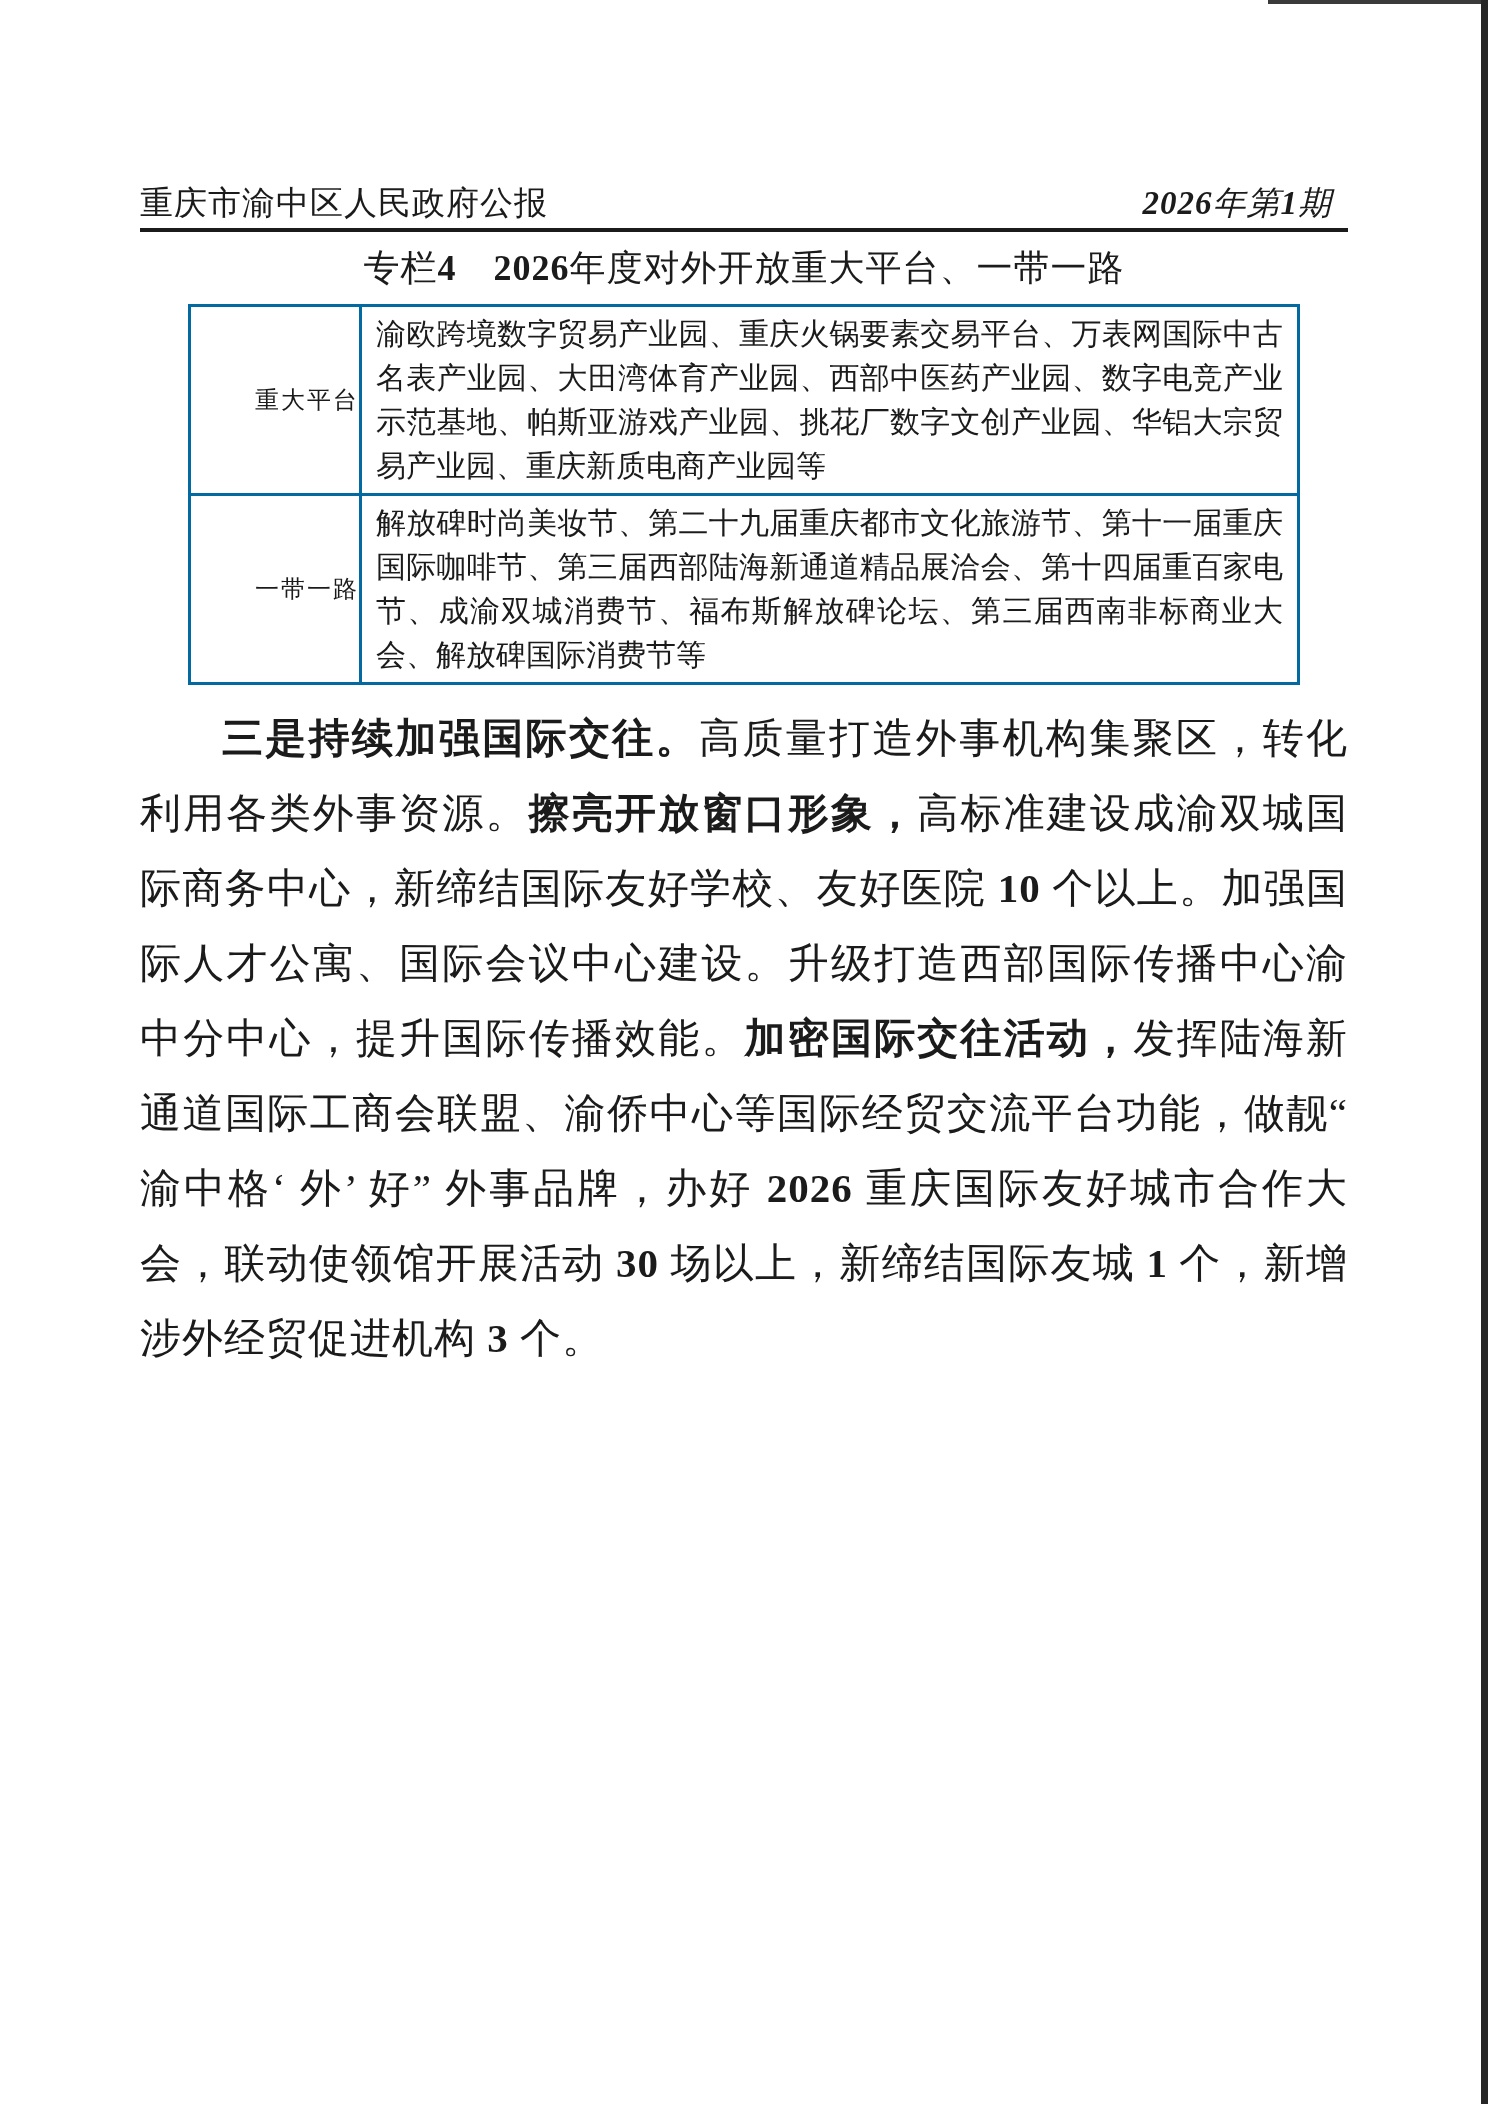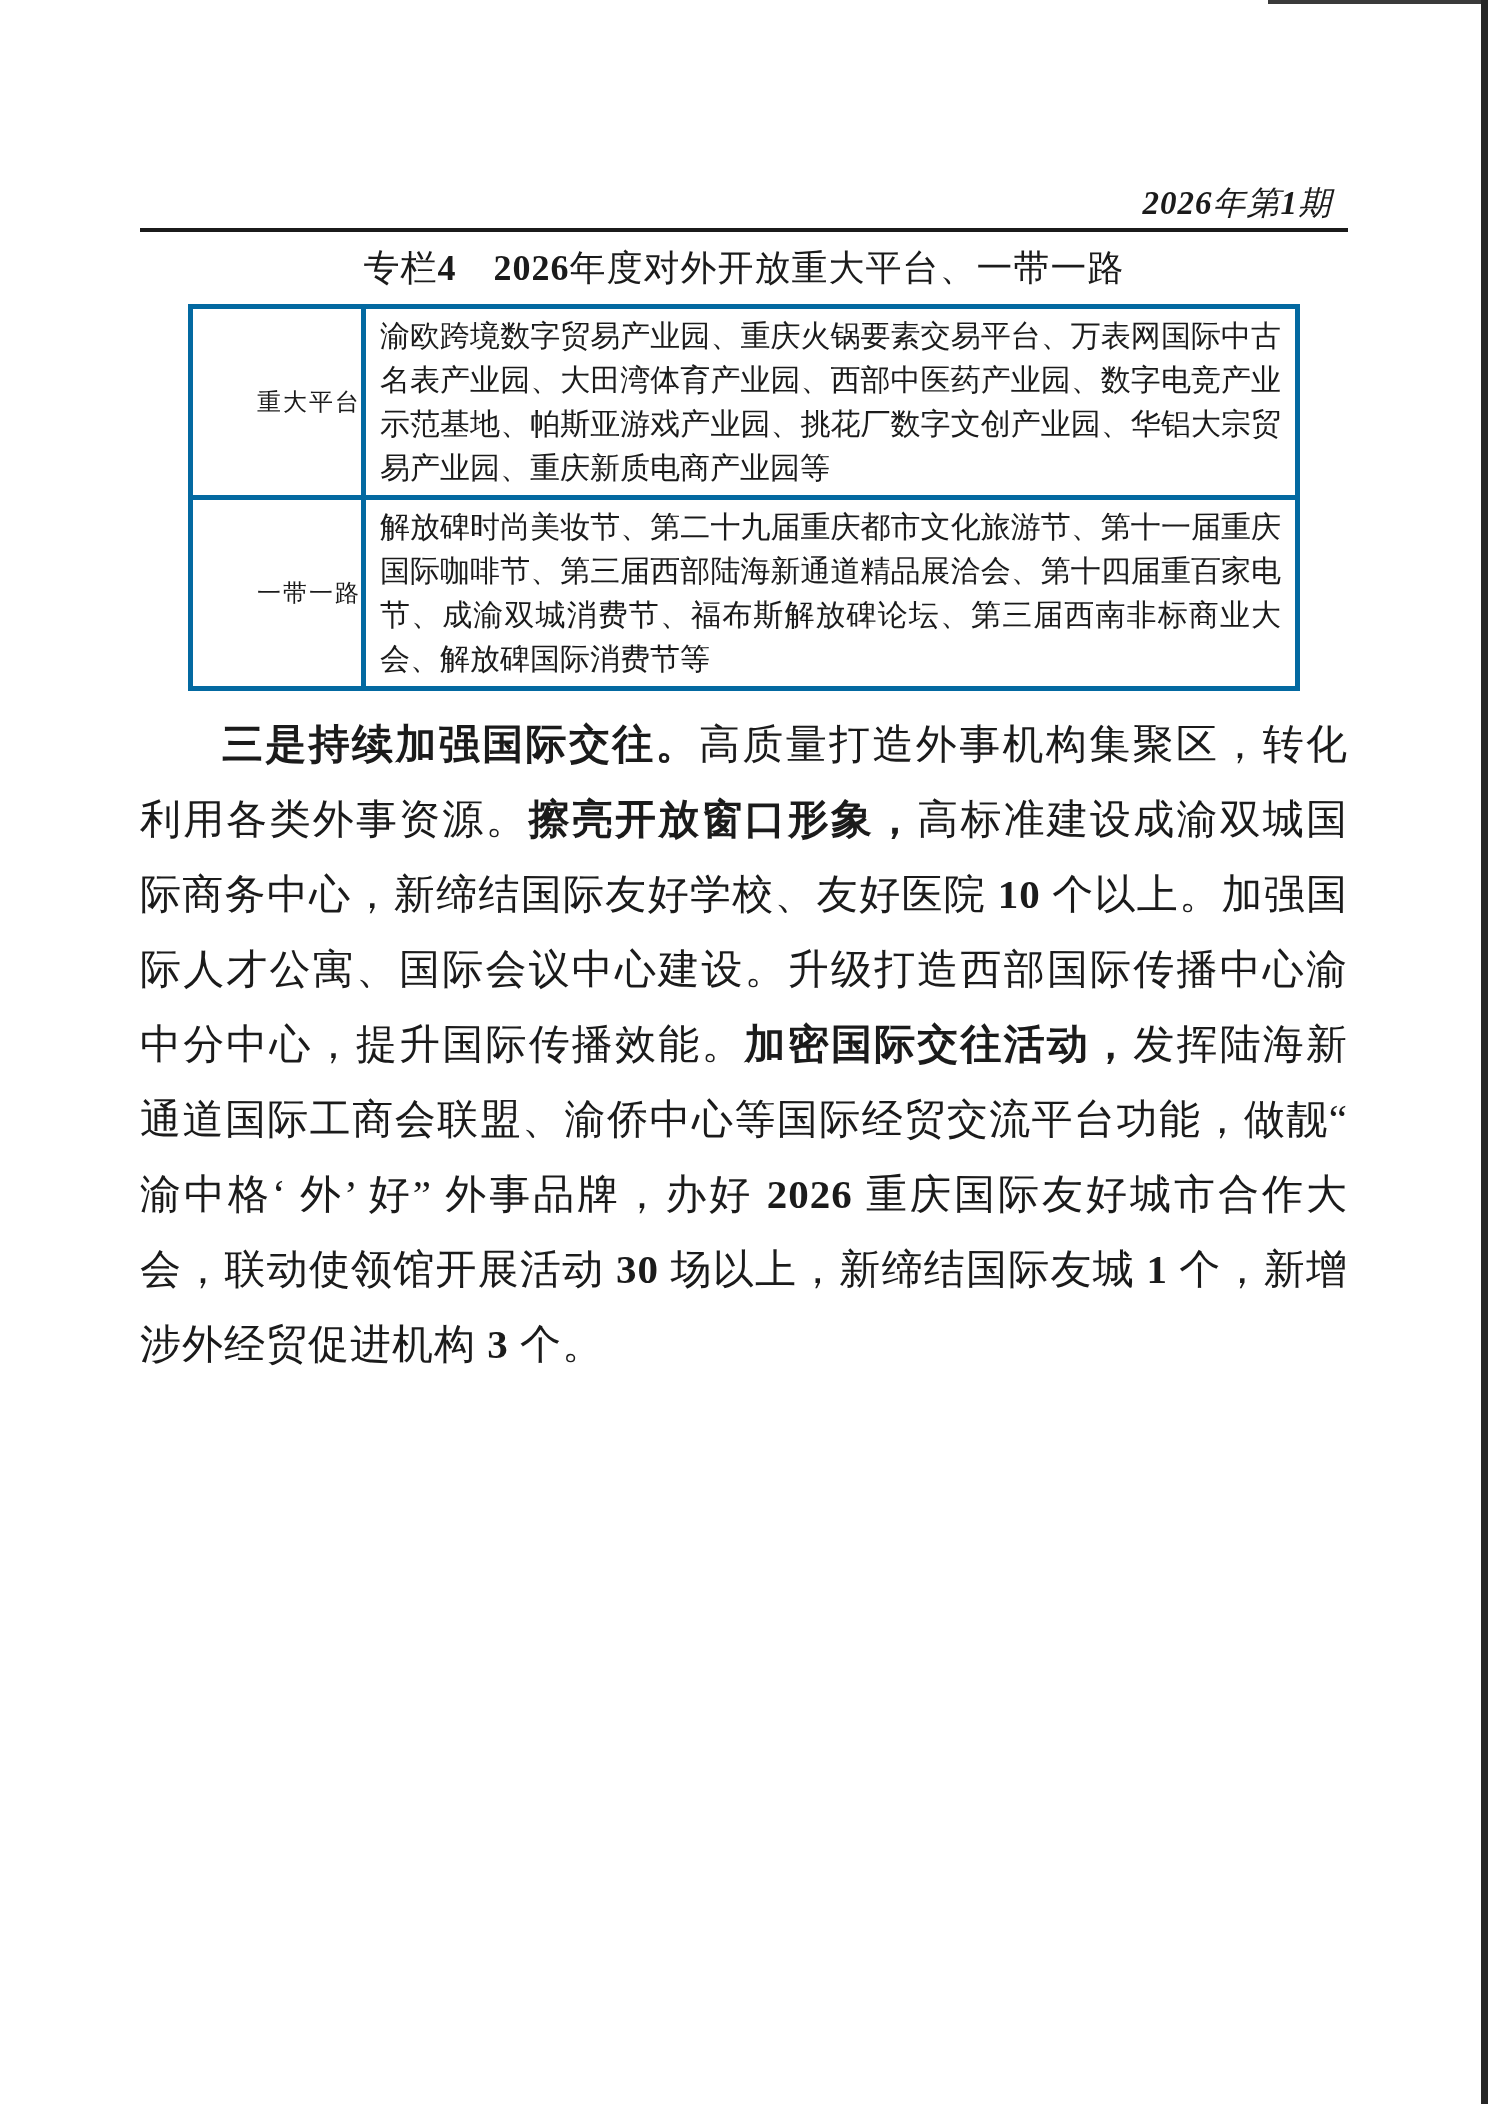--- a/index.html
+++ b/index.html
@@ -72,21 +72,21 @@
     line-height: 52px;
     letter-spacing: 1px;
   }
   .column-table {
     margin: 10px auto 0 auto;
     width: 1112px;
     border-collapse: collapse;
     table-layout: fixed;
   }
   .column-table th, .column-table td {
-    border: 5px solid #0369a1;
+    border: 3px solid #0369a1;
     vertical-align: middle;
   }
   .column-table th {
     width: 168px;
     font-weight: normal;
     font-size: 24px;
     letter-spacing: 2px;
     text-align: right;
     padding: 0;
   }
@@ -105,20 +105,21 @@
     padding-left: 58px;
   }
 </style>
 </head>
 <body>
 
 <div class="page">
   <div class="content">
 
     <header class="page-header">
+      <span class="h-left">重庆市渝中区人民政府公报</span>
       <span class="h-right"><span class="latin">2026</span><span>年第</span><span class="latin">1</span><span>期</span></span>
     </header>
     <hr class="header-rule">
 
 
     <div class="table-caption"><span>专栏</span><span class="latin">4</span><span>　</span><span class="latin">2026</span><span>年度对外开放重大平台、一带一路</span></div>
 
     <table class="column-table">
       <tbody>
         <tr>

